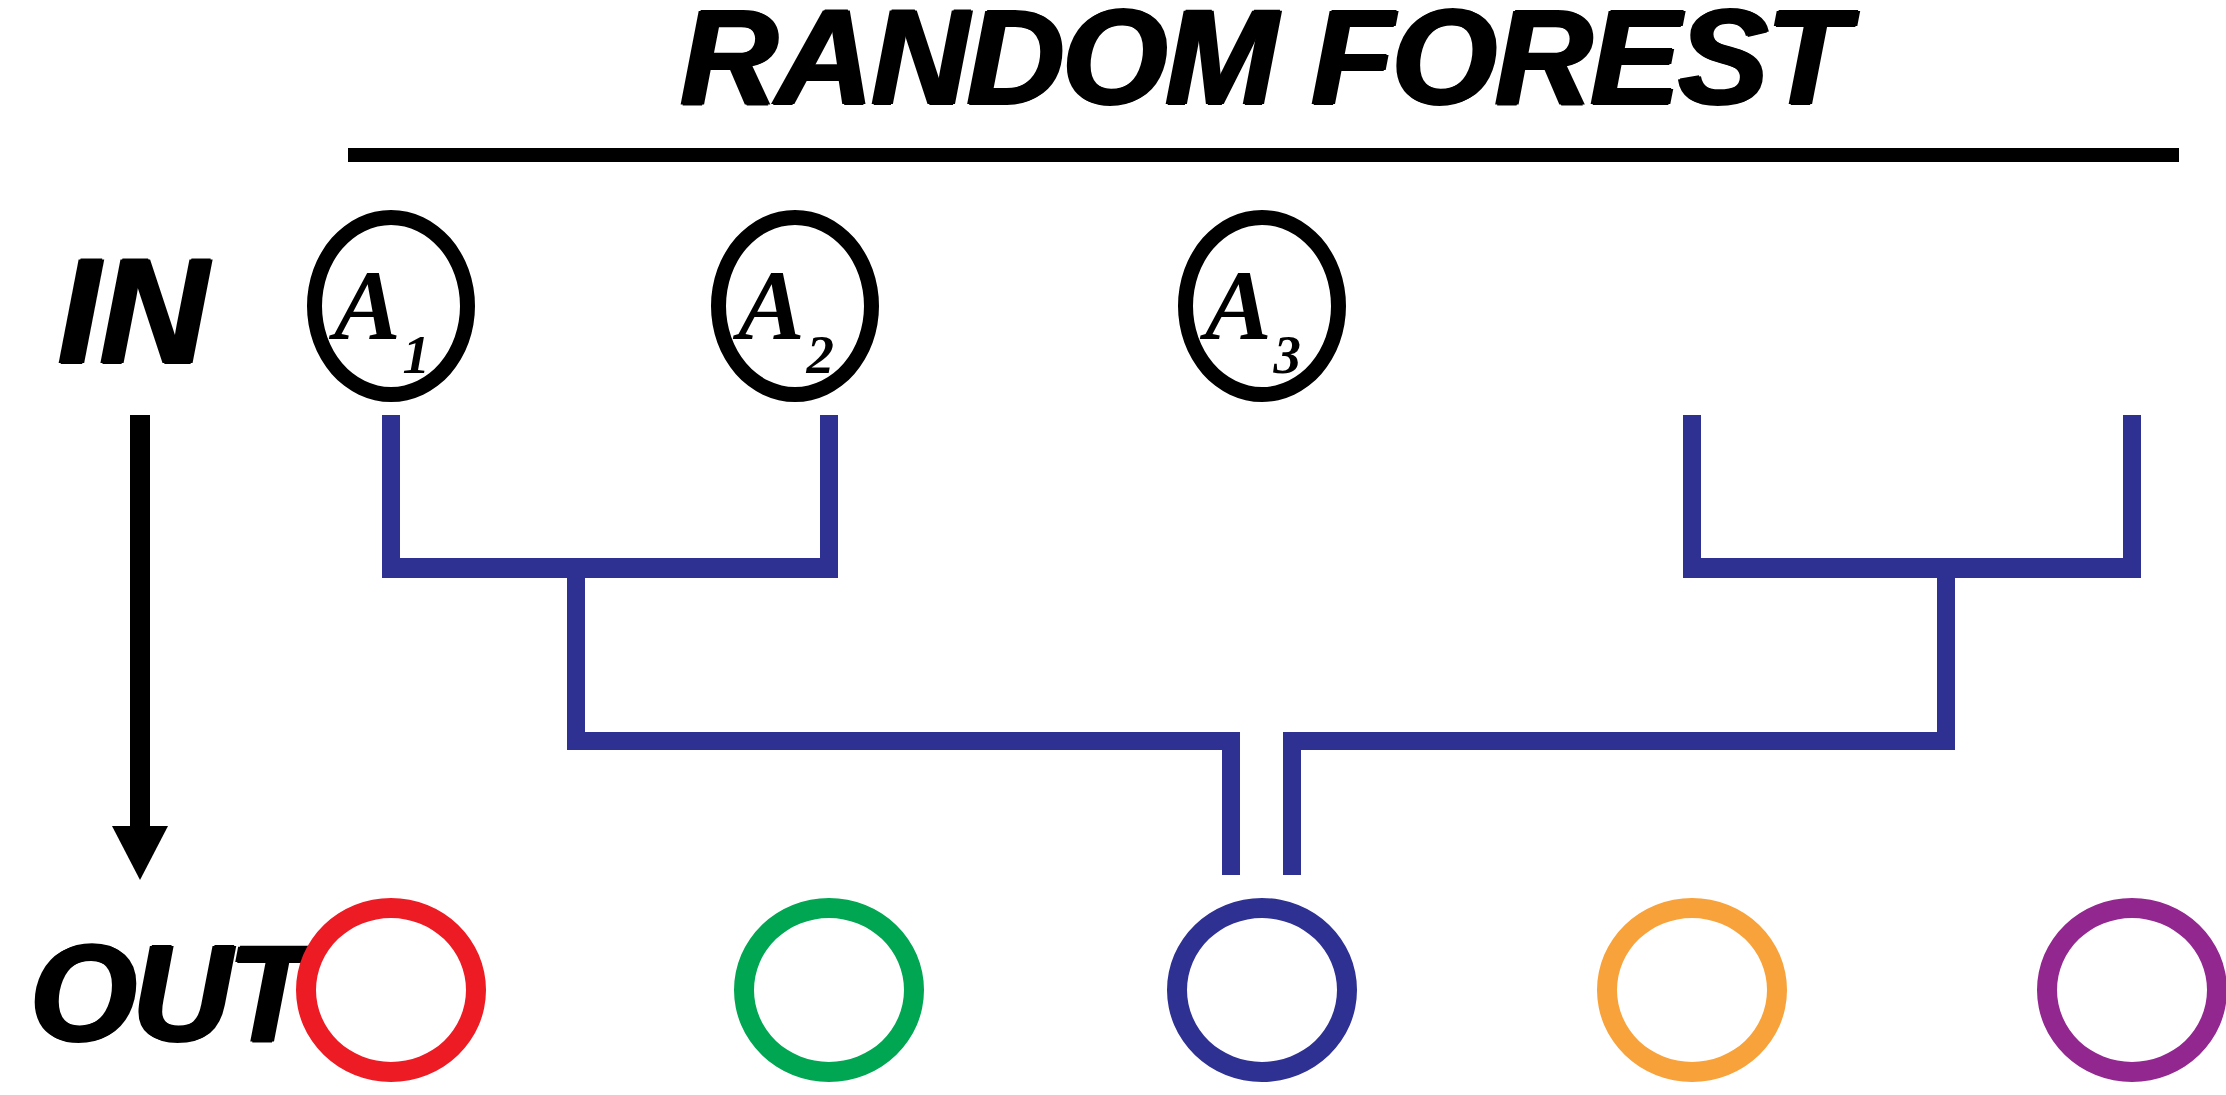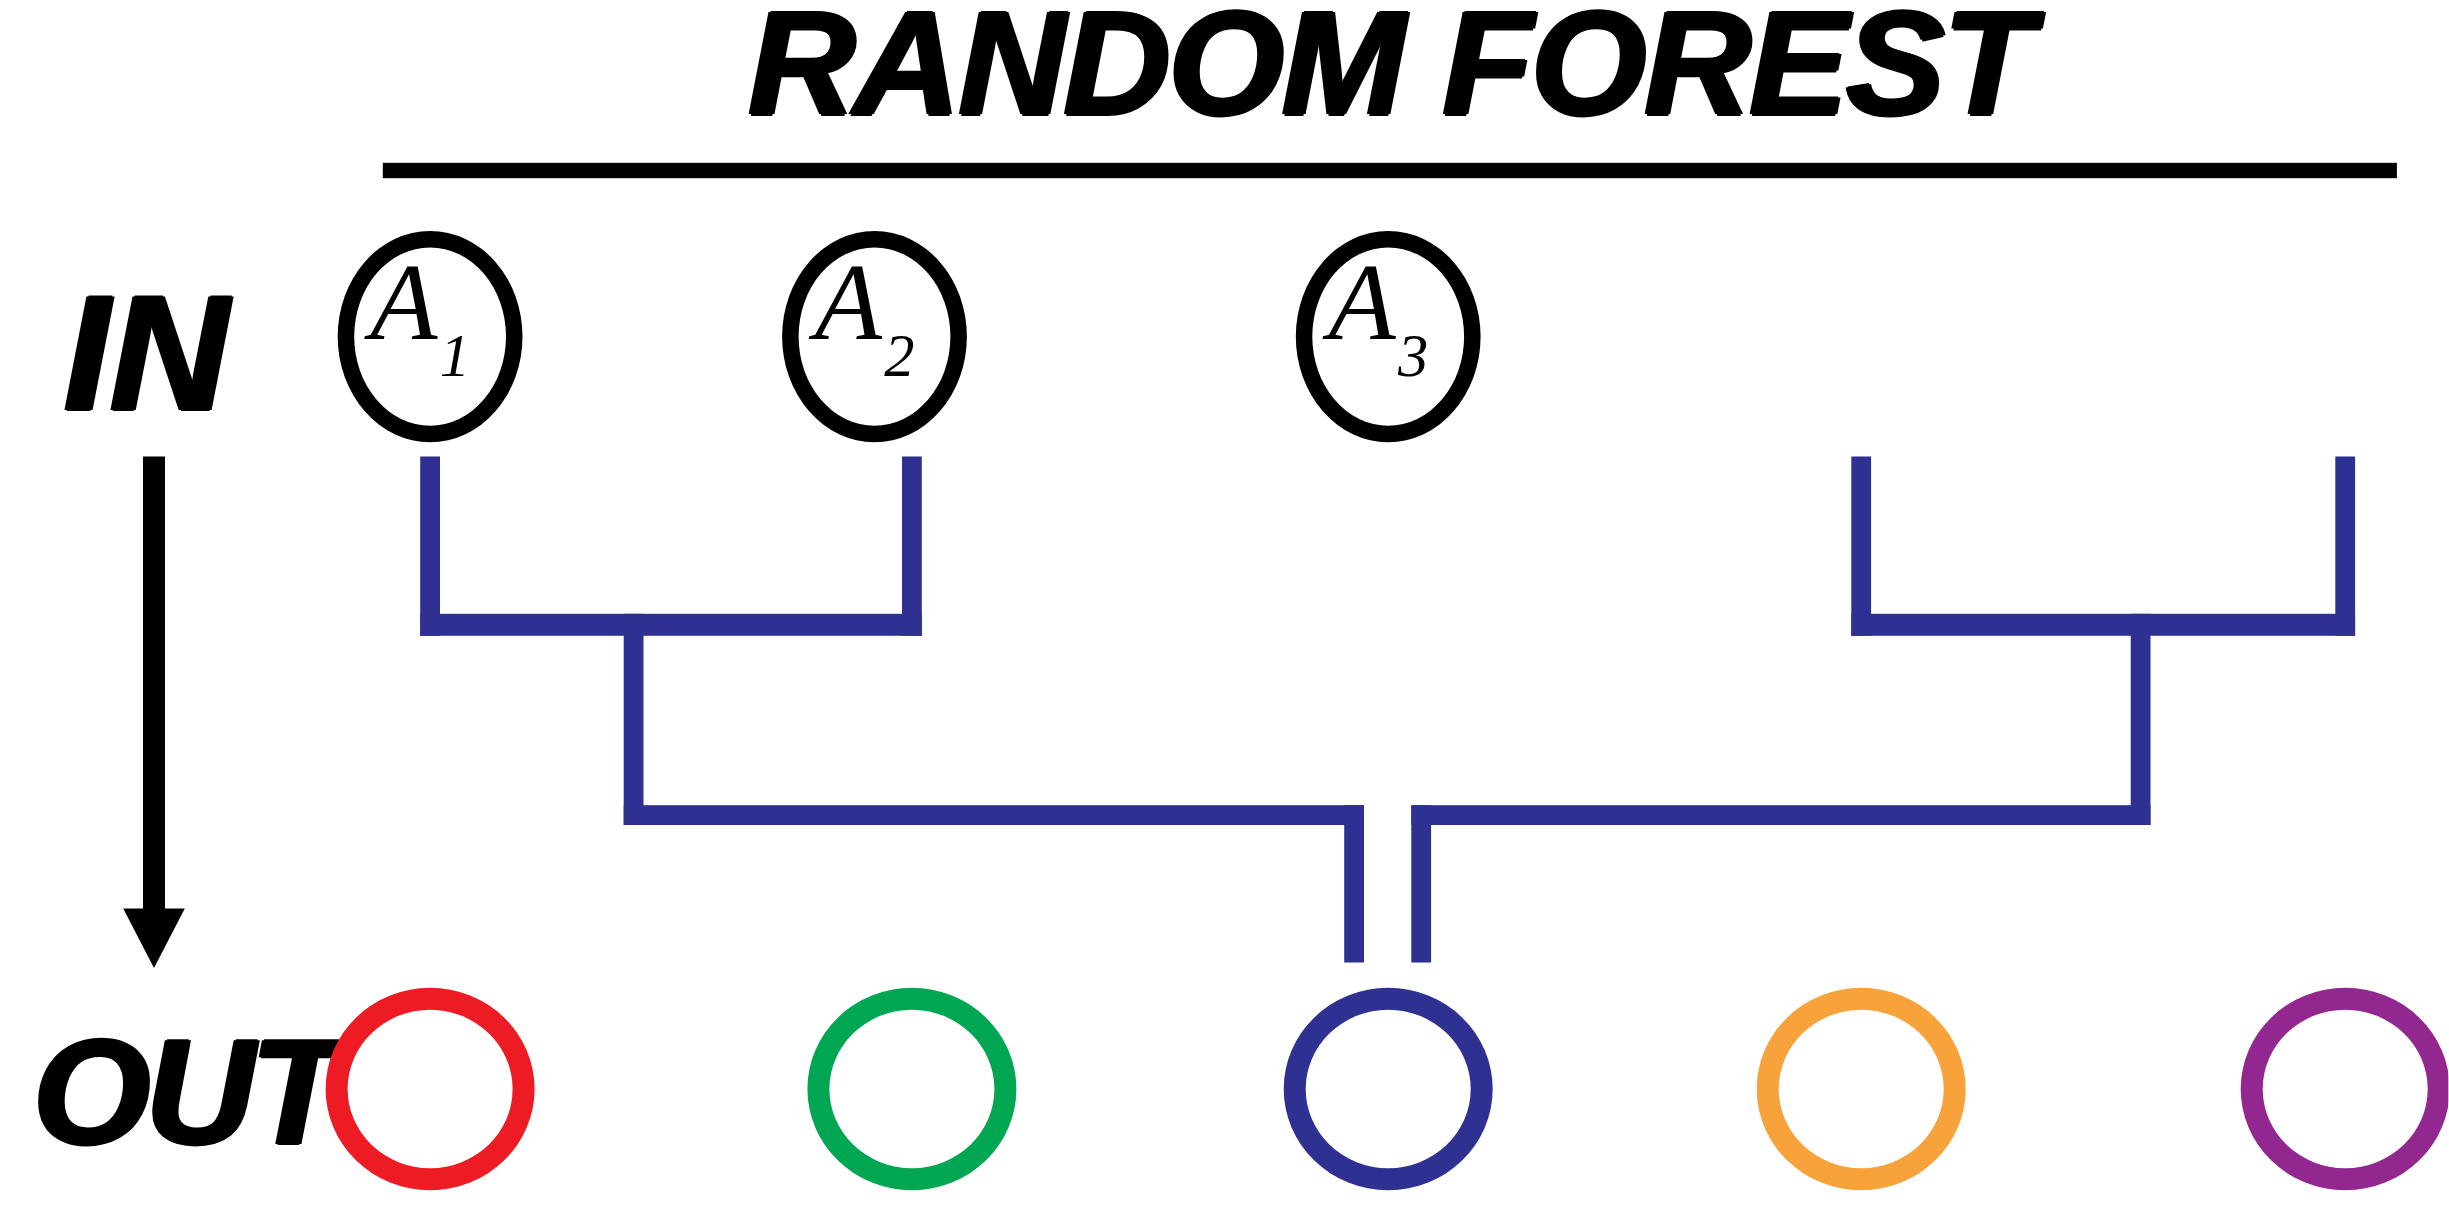--- a/index.html
+++ b/index.html
@@ -18,36 +18,36 @@
     color:#000;
     line-height:1;
     white-space:nowrap;
     text-shadow:2px 0 0 currentColor,-2px 0 0 currentColor,0 1px 0 currentColor,0 -1px 0 currentColor;
   }
   .title{
     left:348px;top:-10px;width:1831px;
     font-size:135px;text-align:center;letter-spacing:-2px;
   }
   .underline{left:348px;top:148px;width:1831px;height:14px;background:#000;}
-  .in-label{left:58px;top:246px;font-size:150px;}
+  .in-label{left:58px;top:236px;font-size:150px;}
   .out-label{left:2px;top:925px;font-size:137px;letter-spacing:-4px;margin-left:28px;}
   
   .arrow-shaft{left:130px;top:415px;width:20px;height:412px;background:#000;}
   .arrow-head{
     left:112px;top:826px;width:0;height:0;
     border-left:28px solid transparent;
     border-right:28px solid transparent;
     border-top:54px solid #000;
   }
   
   .in-node{
     top:210px;width:168px;height:192px;
     border:15px solid #000;border-radius:50%;
     box-sizing:border-box;background:#fff;
-    display:flex;align-items:flex-start;justify-content:center;
+    display:flex;align-items:center;justify-content:center;font-weight:bold;
   }
   .in-node .lab{
     font-family:"Liberation Serif", serif;
     font-style:italic;font-size:100px;line-height:1;color:#000;
     margin-left:-18px;
   }
   .in-node .sub{
     font-size:55px;display:inline-block;
     transform:translateY(34px);margin-left:2px;
   }

